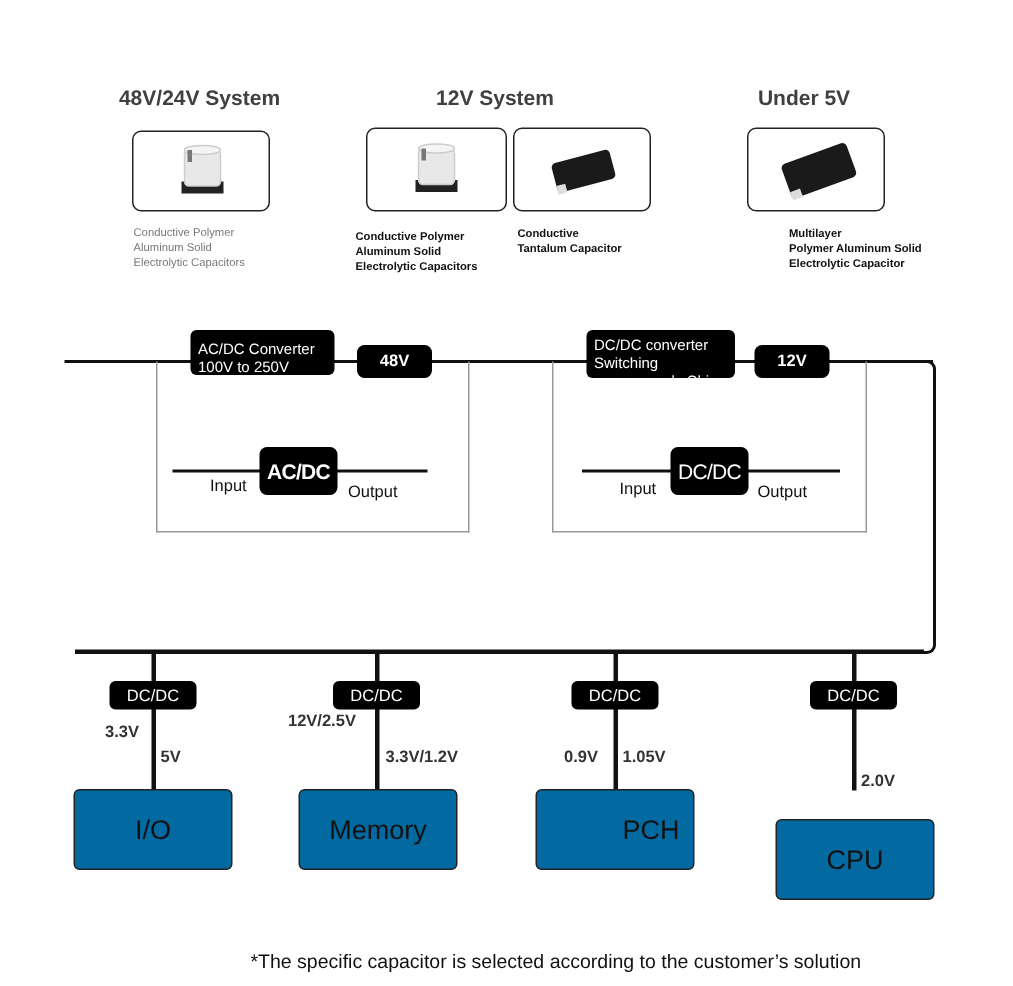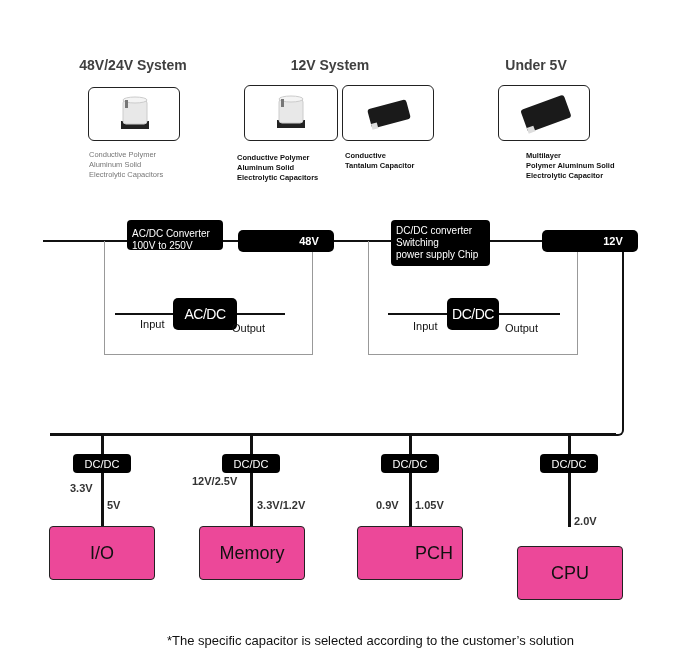--- a/index.html
+++ b/index.html
@@ -6,26 +6,26 @@
   body { width:675px; height:657px; position:relative; overflow:hidden; font-family:"Liberation Sans", sans-serif; color:#111; }
   .abs { position:absolute; }
   .sys-title { position:absolute; font-size:14px; font-weight:bold; color:#404040; white-space:nowrap; transform:translateX(-50%); }
   .cap-card { position:absolute; border:1.5px solid #222; border-radius:6px; background:#fff; box-sizing:border-box; }
   .cap-desc { position:absolute; font-size:7.5px; line-height:10px; white-space:nowrap; }
   .cap-desc.light { color:#777; font-weight:normal; }
   .cap-desc.bold { color:#111; font-weight:bold; }
   .line { position:absolute; background:#111; }
   .blk { position:absolute; background:#000; color:#fff; border-radius:4px; box-sizing:border-box; }
   .blk-text { font-size:10px; line-height:12px; white-space:pre-line; }
-  .pill { position:absolute; background:#000; color:#fff; border-radius:5px; font-size:11px; font-weight:bold; display:flex; align-items:center; justify-content:center;padding-left:46px; }
+  .pill { position:absolute; background:#000; color:#fff; border-radius:5px; font-size:11px; font-weight:bold; display:flex; align-items:center; justify-content:center; }
   .chip { position:absolute; background:#000; color:#fff; border-radius:5px; font-size:14px; display:flex; align-items:center; justify-content:center; letter-spacing:-0.5px; }
   .io-label { position:absolute; font-size:11px; color:#111; white-space:nowrap; }
   .dcdc { position:absolute; background:#000; color:#fff; border-radius:4px; font-size:11px; display:flex; align-items:center; justify-content:center; width:58px; height:19px; }
   .volt { position:absolute; font-size:11px; font-weight:bold; color:#333; white-space:nowrap; }
-  .load { position:absolute; border:1.5px solid #222; border-radius:4px; background:#ec4899; box-sizing:border-box; width:106px; height:54px; display:flex; align-items:center; justify-content:center; font-size:18px; color:#111; }
+  .load { position:absolute; border:1.5px solid #222; border-radius:4px; background:#0369a1; box-sizing:border-box; width:106px; height:54px; display:flex; align-items:center; justify-content:center; font-size:18px; color:#111; }
   .footnote { position:absolute; font-size:13px; color:#111; white-space:nowrap; }
 </style>
 </head>
 <body>
 
 <div class="sys-title" style="left:133px; top:57px;">48V/24V System</div>
 <div class="sys-title" style="left:330px; top:57px;">12V System</div>
 <div class="sys-title" style="left:536px; top:57px;">Under 5V</div>
 
 <div class="cap-card" style="left:88px; top:87px; width:92px; height:54px;">
@@ -77,29 +77,29 @@
 
 <div class="abs" style="left:612px; top:240px; width:12px; height:196px; border-right:2.5px solid #111; border-top:2px solid #111; border-bottom:2.5px solid #111; border-radius:0 6px 6px 0; box-sizing:border-box;"></div>
 
 <div class="line" style="left:50px; top:433px; width:566px; height:2.5px;"></div>
 
 <div class="abs" style="left:104px; top:241px; width:209px; height:114px; border:1.5px solid #999; border-top:none; box-sizing:border-box;"></div>
 <div class="blk blk-text" style="left:127px; top:220px; width:96px; height:30px; padding:8px 0 0 5px;">AC/DC Converter
 100V to 250V</div>
 <div class="pill" style="left:238px; top:230px; width:50px; height:22px;">48V</div>
 <div class="line" style="left:115px; top:313px; width:170px; height:2px;"></div>
-<div class="chip" style="left:173px; top:298px; width:64px; height:32px;">AC/DC</div>
+<div class="chip" style="left:173px; top:298px; width:52px; height:32px;font-weight:bold;">AC/DC</div>
 <div class="io-label" style="left:140px; top:318px;">Input</div>
 <div class="io-label" style="left:232px; top:322px;">Output</div>
 
 <div class="abs" style="left:368px; top:241px; width:210px; height:114px; border:1.5px solid #999; border-top:none; box-sizing:border-box;"></div>
-<div class="blk blk-text" style="left:391px; top:220px; width:99px; height:46px; padding:5px 0 0 5px;">DC/DC converter
+<div class="blk blk-text" style="left:391px; top:220px; width:99px; height:32px; padding:5px 0 0 5px;">DC/DC converter
 Switching
 power supply Chip</div>
-<div class="pill" style="left:503px; top:230px; width:50px; height:22px;margin-left:39px;">12V</div>
+<div class="pill" style="left:503px; top:230px; width:50px; height:22px;">12V</div>
 <div class="line" style="left:388px; top:313px; width:172px; height:2px;"></div>
 <div class="chip" style="left:447px; top:298px; width:52px; height:32px;">DC/DC</div>
 <div class="io-label" style="left:413px; top:320px;">Input</div>
 <div class="io-label" style="left:505px; top:322px;">Output</div>
 
 <div class="line" style="left:101px; top:434px; width:2.5px; height:93px;"></div>
 <div class="dcdc" style="left:73px; top:454px;">DC/DC</div>
 <div class="volt" style="left:70px; top:482px;">3.3V</div>
 <div class="volt" style="left:107px; top:499px;">5V</div>
 <div class="load" style="left:49px; top:526px;">I/O</div>

